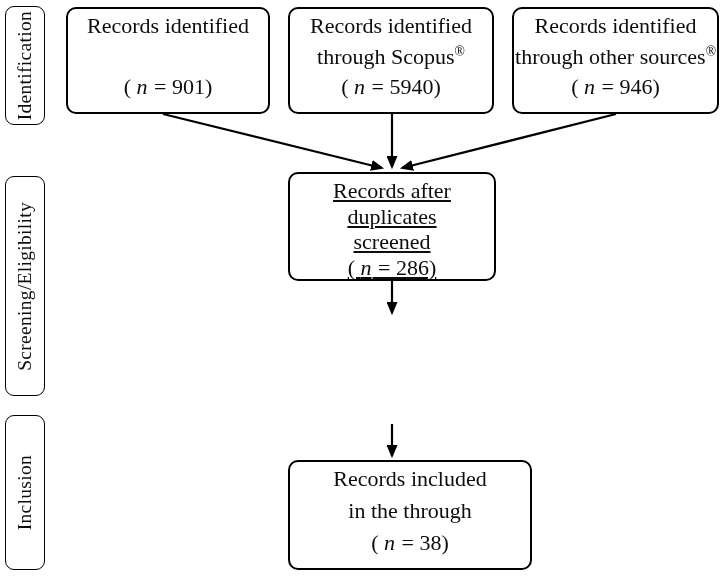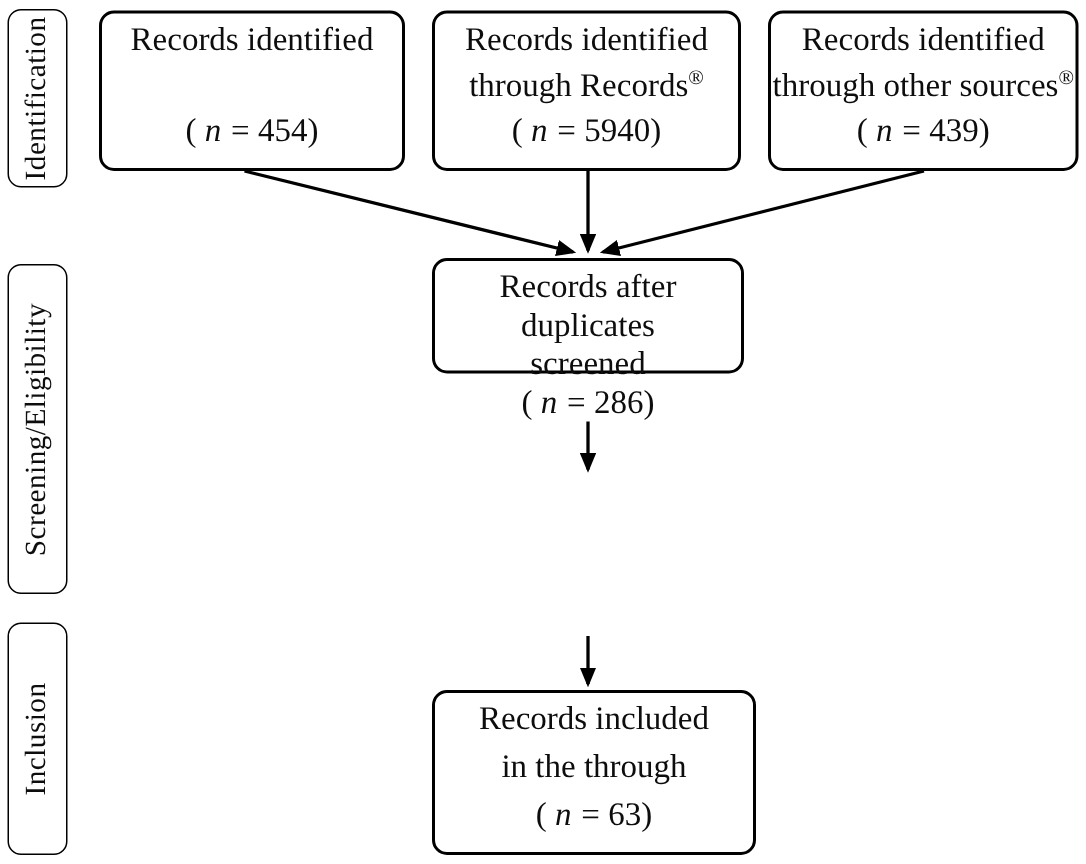--- a/index.html
+++ b/index.html
@@ -87,42 +87,42 @@
   </div>
   <div class="stage" style="left:5px; top:176px; width:40px; height:220px;">
     <span class="stage-label">Screening/Eligibility</span>
   </div>
   <div class="stage" style="left:5px; top:415px; width:40px; height:155px;">
     <span class="stage-label">Inclusion</span>
   </div>
 
   <div class="box" style="left:66px; top:7px; width:204px; height:107px;">
     <div class="line">Records identified</div>
-    <div class="line count-line"><span>( </span><i>n</i><span> = 454)</span></div>
+    <div class="line count-line"><span>( </span><i>n</i><span> = 901)</span></div>
   </div>
 
   <div class="box" style="left:288px; top:7px; width:206px; height:107px;">
     <div class="line">Records identified</div>
-    <div class="line"><span>through Records</span><sup>®</sup></div>
+    <div class="line"><span>through Scopus</span><sup>®</sup></div>
     <div class="line count-line"><span>( </span><i>n</i><span> = 5940)</span></div>
   </div>
 
   <div class="box" style="left:512px; top:7px; width:207px; height:107px;">
     <div class="line">Records identified</div>
     <div class="line"><span>through other sources</span><sup>®</sup></div>
-    <div class="line count-line"><span>( </span><i>n</i><span> = 439)</span></div>
+    <div class="line count-line"><span>( </span><i>n</i><span> = 946)</span></div>
   </div>
 
-  <div class="box" style="left:288px; top:172px; width:208px; height:77px;">
+  <div class="box" style="left:288px; top:172px; width:208px; height:109px;text-decoration:underline;">
     <div class="line">Records after</div>
     <div class="line">duplicates</div>
     <div class="line">screened</div>
     <div class="line count-line"><span>( </span><i>n</i><span> = 286)</span></div>
   </div>
 
 
-  <div class="box" style="left:288px; top:460px; width:216px; height:110px;">
+  <div class="box" style="left:288px; top:460px; width:244px; height:110px;">
     <div class="line">Records included</div>
     <div class="line">in the through</div>
-    <div class="line count-line"><span>( </span><i>n</i><span> = 63)</span></div>
+    <div class="line count-line"><span>( </span><i>n</i><span> = 38)</span></div>
   </div>
 
 </div>
 
 </body></html>

